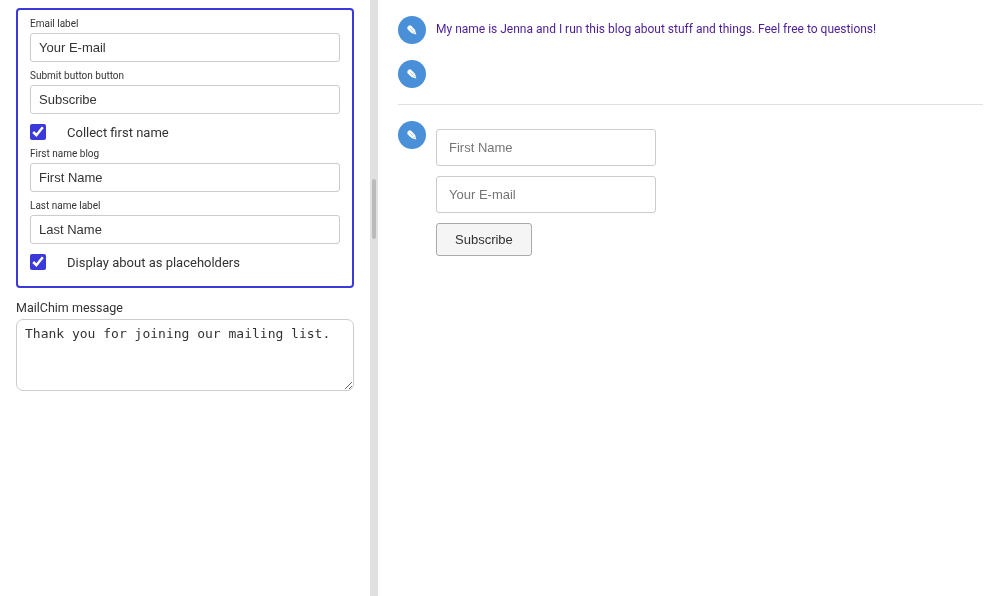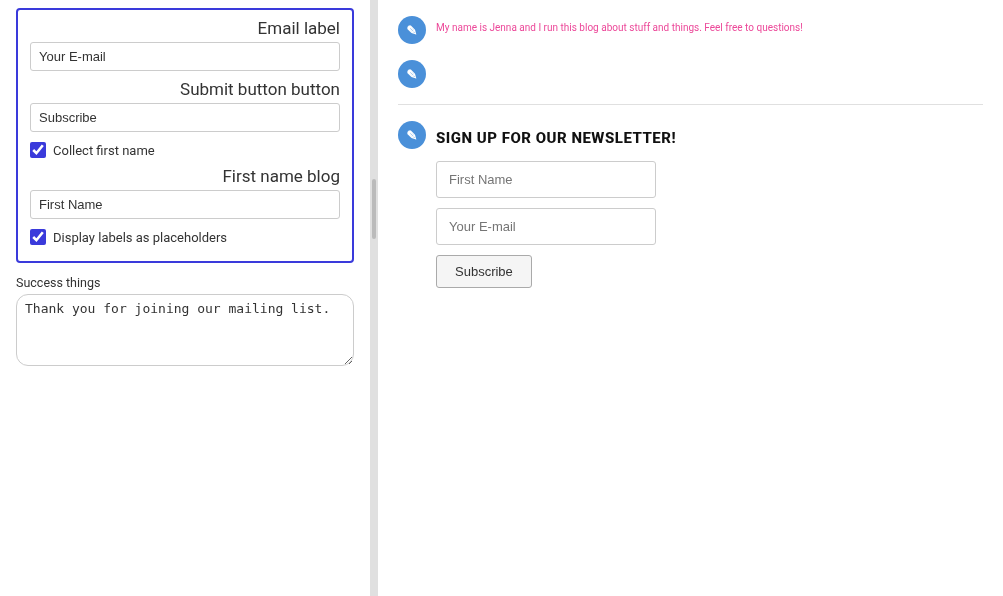--- a/index.html
+++ b/index.html
@@ -23,46 +23,45 @@
     }
 
     .outlined-section {
       border: 2px solid #3a3adb;
       border-radius: 4px;
       padding: 8px 12px 12px 12px;
       margin-bottom: 12px;
     }
 
     .field-label {
-      font-size: 17px;
+      font-size: 10px;
       color: #333;
       margin-bottom: 4px;
       margin-top: 8px;
-      text-align: right;
     }
 
     .field-label:first-child {
       margin-top: 0;
     }
 
     .text-input {
       width: 100%;
       border: 1px solid #ccc;
       border-radius: 3px;
       padding: 6px 8px;
       font-size: 13px;
       color: #333;
       background: #fff;
       outline: none;
     }
 
     .checkbox-row {
       display: flex;
       align-items: center;
-      gap: 7px;
+      gap: 21px;
       margin-top: 10px;
       margin-bottom: 4px;
     }
 
     .checkbox-row input[type="checkbox"] {
       width: 16px;
       height: 16px;
       accent-color: #3a3adb;
       cursor: pointer;
     }
@@ -75,21 +74,21 @@
     .success-label {
       font-size: 12.5px;
       color: #333;
       margin-bottom: 4px;
       margin-top: 4px;
     }
 
     .success-textarea {
       width: 100%;
       border: 1px solid #ccc;
-      border-radius: 12px;
+      border-radius: 7px;
       padding: 6px 8px;
       font-size: 13px;
       color: #333;
       background: #fff;
       resize: vertical;
       height: 72px;
       outline: none;
     }
 
     
@@ -134,22 +133,22 @@
       background: #4a90d9;
       display: flex;
       align-items: center;
       justify-content: center;
       color: #fff;
       font-size: 13px;
       font-weight: bold;
     }
 
     .info-text {
-      font-size: 10px;
-      color: #ec4899;
+      font-size: 12px;
+      color: #4c1d95;
       line-height: 1.5;
       padding-top: 4px;
     }
 
     .newsletter-section {
       margin-top: 8px;
     }
 
     .newsletter-title {
       font-size: 15px;
@@ -201,29 +200,31 @@
 
     <div class="checkbox-row">
       <input type="checkbox" checked="" style="">
       <span class="checkbox-label">Collect first name</span>
     </div>
 
     <div class="field-label">First name blog</div>
     <input class="text-input" type="text" value="First Name" style="">
 
 
+    <div class="field-label">Last name label</div>
+    <input class="text-input" type="text" value="Last Name" style="">
 
     <div class="checkbox-row">
       <input type="checkbox" checked="" style="">
-      <span class="checkbox-label">Display labels as placeholders</span>
+      <span class="checkbox-label">Display about as placeholders</span>
     </div>
 
   </div>
 
-  <div class="success-label">Success things</div>
+  <div class="success-label">MailChim message</div>
   <textarea class="success-textarea" style="">Thank you for joining our mailing list.</textarea>
 </div>
 
 <div class="divider">
   <div class="scrollbar-thumb"></div>
 </div>
 
 <div class="right-panel">
 
   <div class="info-row">
@@ -233,20 +234,19 @@
 
   <div class="info-row">
     <div class="circle-icon">✎</div>
   </div>
 
   <hr class="section-divider">
 
   <div class="info-row">
     <div class="circle-icon">✎</div>
     <div class="newsletter-section">
-      <div class="newsletter-title">SIGN UP FOR OUR NEWSLETTER!</div>
       <input class="preview-input" type="text" placeholder="First Name" style="">
       <input class="preview-input" type="text" placeholder="Your E-mail" style="">
       <button class="preview-button">Subscribe</button>
     </div>
   </div>
 
 </div>
 
 </body></html>

